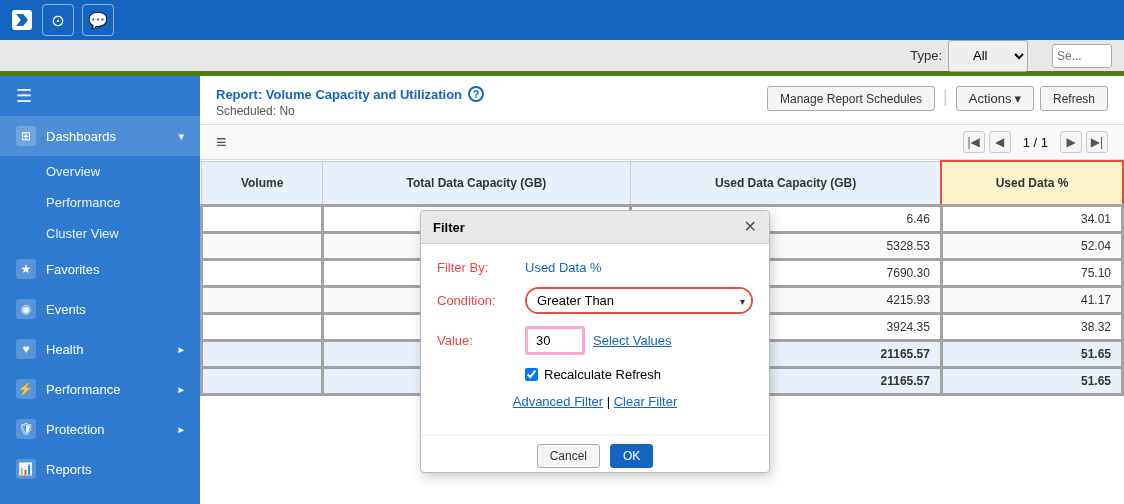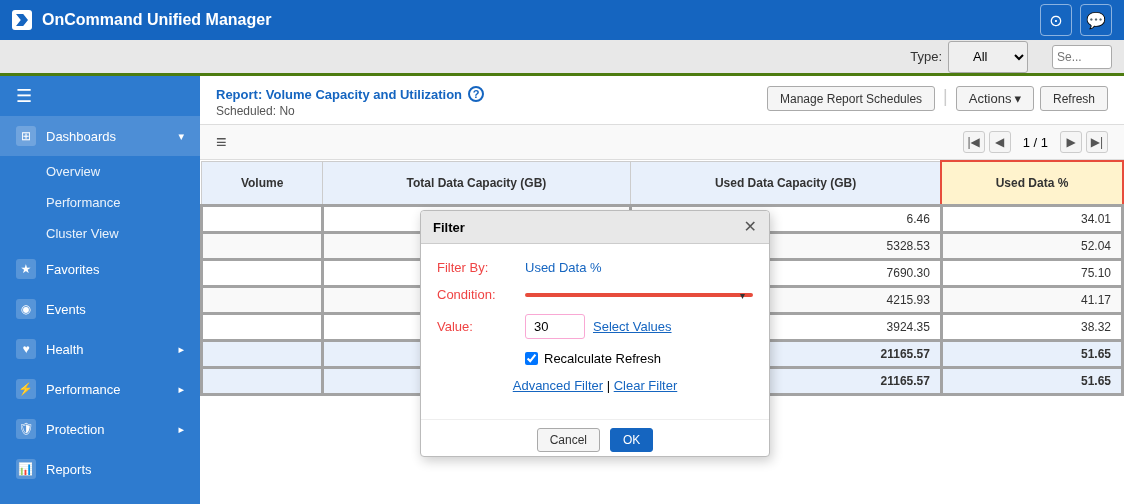--- a/index.html
+++ b/index.html
@@ -37,21 +37,21 @@
     }
 
     
     .type-bar {
       background: #e8e8e8;
       height: 36px;
       display: flex;
       align-items: center;
       justify-content: flex-end;
       padding: 0 12px;
-      border-bottom: 3px solid #4d7c0f;
+      border-bottom: 5px solid #4d7c0f;
     }
     .type-bar label { margin-right: 6px; font-size: 13px; color: #333; }
     .type-bar select {
       height: 32px; padding: 0 20px; border: 1px solid #aaa; border-radius: 3px; min-width: 80px;
     }
     .type-bar .search-box {
       margin-left: 24px;
       height: 24px;
       border: 1px solid #aaa;
       border-radius: 3px;
@@ -300,21 +300,21 @@
       position: absolute;
       right: 6px;
       top: 50%;
       transform: translateY(-50%);
       font-size: 10px;
       color: #333;
       pointer-events: none;
     }
     .filter-input {
       padding: 4px 8px;
-      border: 1px solid #f9a8d4;
+      border: 3px solid #f9a8d4;
       border-radius: 3px;
       font-size: 13px;
       width: 60px;
     }
     .filter-select-values {
       color: #1565c0;
       text-decoration: underline;
       cursor: pointer;
       font-size: 13px;
       white-space: nowrap;
@@ -345,21 +345,20 @@
       border-top: 1px solid #eee;
     }
   </style>
 </head>
 <body>
 
 <div class="top-bar">
   <div class="top-bar-logo">
     <div class="top-bar-logo-inner"></div>
   </div>
-  <span class="top-bar-title">OnCommand Unified Manager</span>
   <div class="top-bar-icons">
     <div class="top-bar-icon">⊙</div>
     <div class="top-bar-icon">💬</div>
   </div>
 </div>
 
 <div class="type-bar">
   <label>Type:</label>
   <select>
     <option>All</option>
@@ -529,20 +528,26 @@
         <div class="filter-body">
 
           <div class="filter-row">
             <span class="filter-label">Filter By:</span>
             <span class="filter-value-text">Used Data %</span>
           </div>
 
           <div class="filter-row">
             <span class="filter-label">Condition:</span>
             <div class="filter-select-wrapper">
+              <select class="filter-select">
+                <option value="greater_than">Greater Than</option>
+                <option value="less_than">Less Than</option>
+                <option value="equal_to">Equal To</option>
+                <option value="not_equal">Not Equal To</option>
+              </select>
               <span class="filter-select-arrow">▾</span>
             </div>
           </div>
 
           <div class="filter-row">
             <span class="filter-label">Value:</span>
             <input class="filter-input" type="text" value="30" style="">
             <span class="filter-select-values">Select Values</span>
           </div>
 

